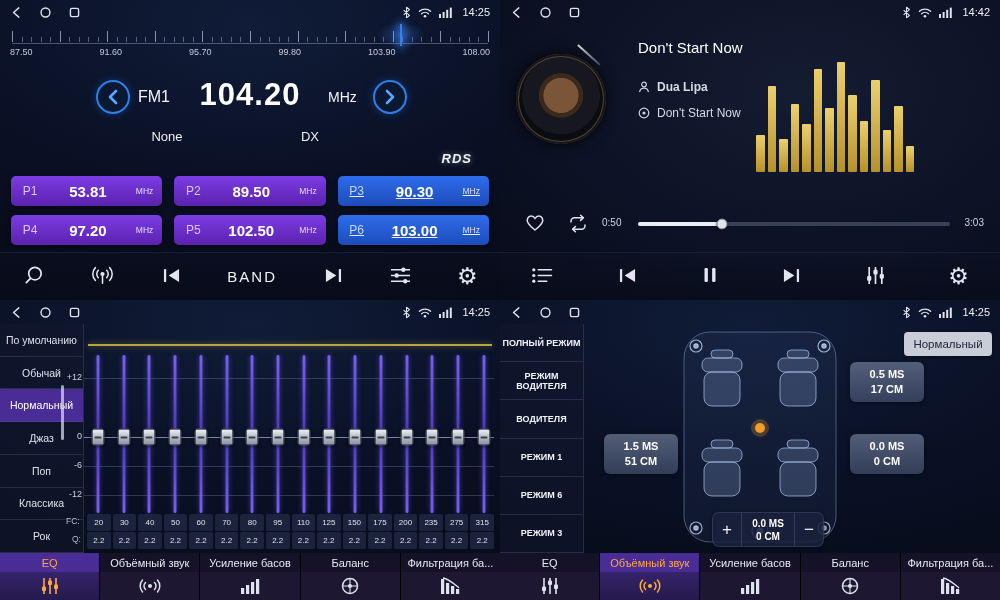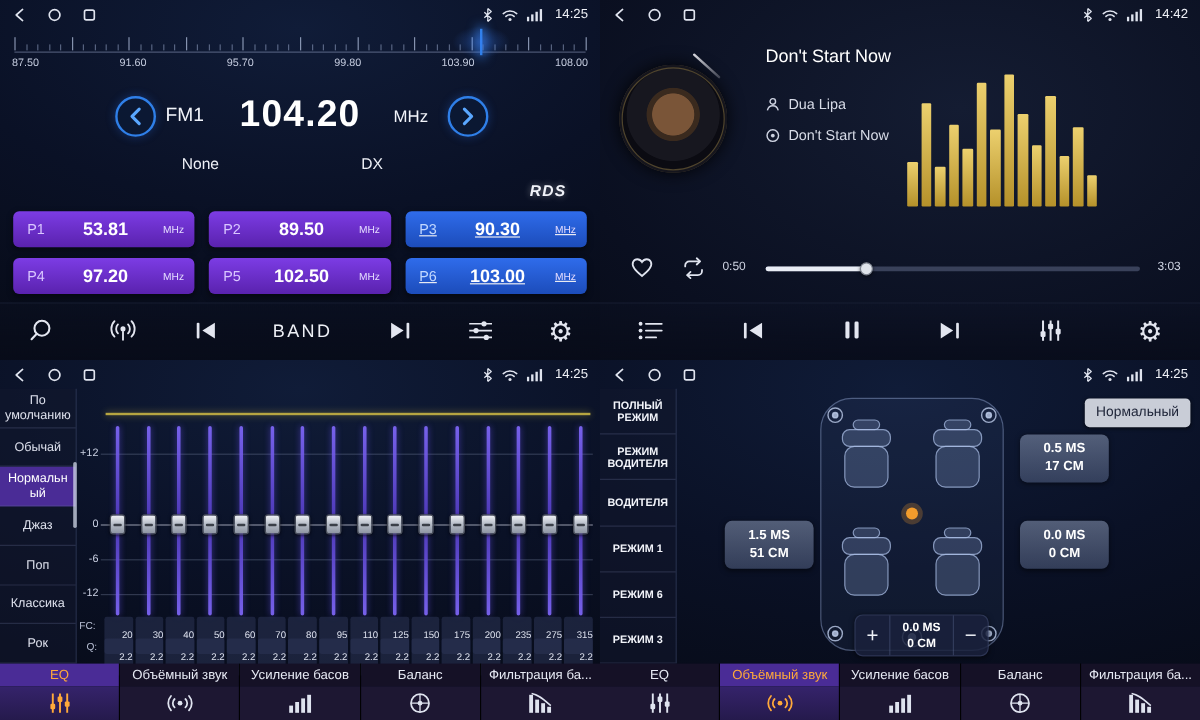--- a/index.html
+++ b/index.html
@@ -48,55 +48,55 @@
   .gear{font-size:23px;line-height:1;color:#e3e6f0;}
 
   
   .album{position:absolute;left:16px;top:54px;width:90px;height:90px;border-radius:50%;
      background:radial-gradient(circle at 50% 46%,#7a5538 0 26%,#3a2a1e 27% 33%,#17171f 34% 58%,#0b0b12 59% 100%);
      box-shadow:0 0 14px rgba(0,0,0,.85),inset 0 0 0 2px #15151d,inset 0 0 0 3px rgba(205,175,95,.35);}
   .album::after{content:"";position:absolute;right:6px;top:10px;width:30px;height:2px;border-radius:1px;
      background:linear-gradient(90deg,rgba(240,240,245,.9),rgba(150,150,160,.35));transform:rotate(42deg);transform-origin:right center;}
   .track-title{position:absolute;left:138px;top:39px;font-size:15px;color:#fff;}
   .meta-row{position:absolute;left:138px;display:flex;align-items:center;gap:7px;font-size:12px;color:#d6dae6;}
-  #artist-row{top:80px;}
+  #artist-row{top:80px;font-weight:bold;}
   #album-row{top:106px;}
   .spectrum{position:absolute;left:256px;top:62px;width:158px;height:110px;display:flex;align-items:flex-end;gap:3px;}
   .spec-bar{flex:1;background:linear-gradient(180deg,#ecd06e,var(--spectrum-gold,#b5912a));border-radius:1px;}
   .fav-btn{position:absolute;left:24px;top:212px;color:#dfe3ee;}
   .repeat-btn{position:absolute;left:66px;top:214px;color:#dfe3ee;}
   .elapsed{position:absolute;left:102px;top:217px;font-size:10px;color:#cfd4e2;}
   .duration{position:absolute;right:16px;top:217px;font-size:10px;color:#cfd4e2;}
   .progress{position:absolute;left:138px;right:50px;top:222px;height:4px;background:#39415a;border-radius:2px;}
   .progress-fill{position:absolute;left:0;top:0;bottom:0;background:#e9edf5;border-radius:2px;}
   .progress-knob{position:absolute;top:50%;width:11px;height:11px;border-radius:50%;background:#dfe3ea;border:1px solid #7d838f;transform:translate(-50%,-50%);box-shadow:0 1px 3px rgba(0,0,0,.6);}
 
   
-  .side{position:absolute;left:0;top:24px;bottom:47px;width:64px;display:flex;flex-direction:column;background:rgba(18,24,46,.55);border-right:1px solid rgba(90,105,150,.3);}
+  .side{position:absolute;left:0;top:24px;bottom:47px;width:84px;display:flex;flex-direction:column;background:rgba(18,24,46,.55);border-right:1px solid rgba(90,105,150,.3);}
   .eq-preset{flex:1;display:flex;align-items:center;justify-content:center;text-align:center;font-size:10.5px;line-height:1.15;color:#dde0ec;border-bottom:1px solid rgba(100,112,152,.28);padding:1px 3px;word-break:break-word;}
   .eq-preset.selected{background:var(--tab-selected-bg,#5a35c0);color:#fff;}
   .eq-scrollbar{position:absolute;left:61px;top:85px;width:3px;height:55px;background:rgba(210,216,232,.75);border-radius:2px;z-index:4;}
   .eq-curve{position:absolute;left:88px;right:8px;top:44px;height:2px;background:var(--curve-gold,#c9b544);box-shadow:0 0 6px rgba(210,190,70,.6);opacity:.9;}
   .eq-grid{position:absolute;left:84px;right:6px;height:1px;background:rgba(150,162,195,.28);}
   .eq-grid.zero{background:rgba(225,230,245,.55);}
   .eq-grid-label{position:absolute;left:54px;width:28px;text-align:right;font-size:9px;color:#ccd2e4;}
   .eq-sliders{position:absolute;left:88px;right:6px;top:55px;height:158px;display:flex;justify-content:space-between;}
   .eq-slider{position:relative;width:20px;height:100%;}
   .eq-track{position:absolute;left:50%;top:0;bottom:0;width:3px;transform:translateX(-50%);border-radius:2px;
      background:linear-gradient(180deg,rgba(130,105,255,.9),rgba(80,58,190,.95) 50%,rgba(130,105,255,.9));box-shadow:0 0 5px rgba(110,85,255,.55);}
   .eq-knob{position:absolute;left:50%;transform:translate(-50%,-50%);width:13px;height:17px;border-radius:3px;
      background:linear-gradient(180deg,#f0f2f6 0%,#b9bfca 45%,#8d94a2 100%);border:1px solid #4a4f5a;box-shadow:0 1px 3px rgba(0,0,0,.7);}
   .eq-knob::after{content:"";position:absolute;left:2px;right:2px;top:50%;height:2px;transform:translateY(-50%);background:#3a3f48;border-radius:1px;}
   .fc-label,.q-label{position:absolute;font-size:8.5px;color:#b6bdd2;}
   .fc-label{left:66px;top:216px;}
   .q-label{left:72px;top:234px;}
   .fc-row,.q-row{position:absolute;left:86px;right:5px;display:flex;}
   .fc-row{top:214px;}
   .q-row{top:232px;}
-  .fc-row span,.q-row span{flex:1;margin:0 1px;text-align:right;font-size:8px;color:#dde1ee;background:rgba(44,52,86,.55);border-radius:2px;padding:11px 0;}
+  .fc-row span,.q-row span{flex:1;margin:0 1px;text-align:center;font-size:8px;color:#dde1ee;background:rgba(44,52,86,.55);border-radius:2px;padding:4px 0;}
 
   
   .tabbar{position:absolute;left:0;right:0;bottom:0;height:47px;display:flex;z-index:6;}
   .tab{flex:1;display:flex;flex-direction:column;min-width:0;border-right:1px solid rgba(0,0,0,.85);}
   .tab:last-child{border-right:none;}
   .tab-label{height:19px;display:flex;align-items:center;justify-content:center;font-size:11px;color:#e7eaf4;background:#151126;white-space:nowrap;overflow:hidden;padding:0 3px;}
   .tab-icon{flex:1;display:flex;align-items:center;justify-content:center;background:#1d1732;color:#dfe3ef;}
   .tab.selected .tab-label{background:var(--tab-selected-bg,#4a2c96);color:var(--tab-selected-text,#ffa93a);}
   .tab.selected .tab-icon{background:linear-gradient(180deg,#35236b,#251a4c);color:var(--tab-selected-text,#ffa93a);}
 

